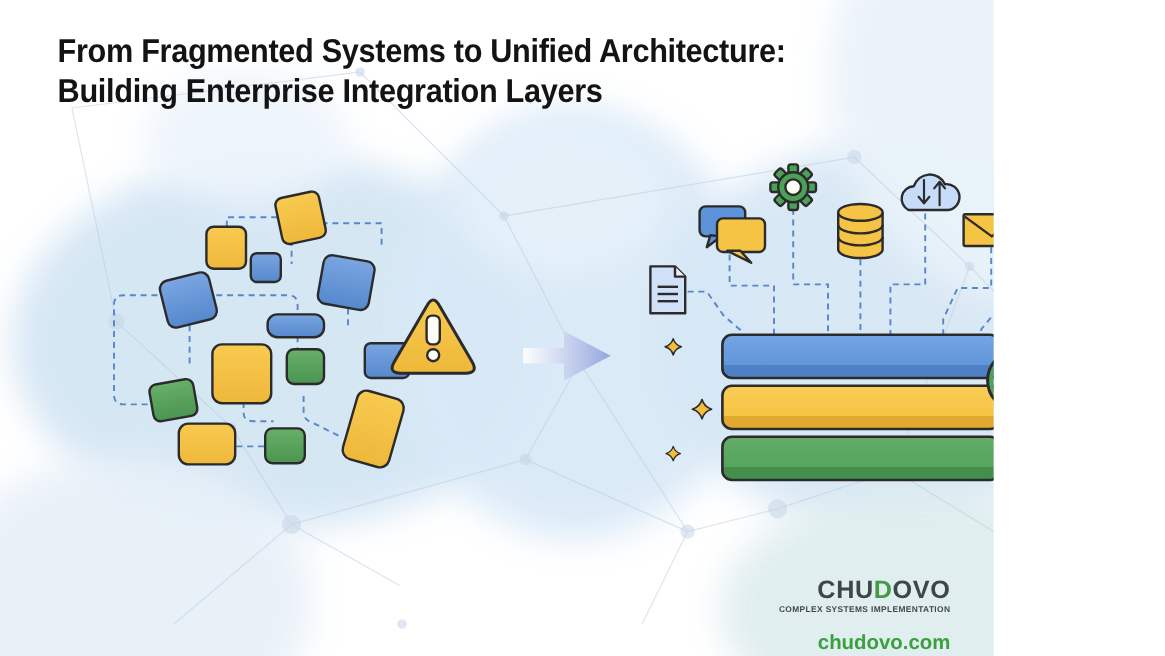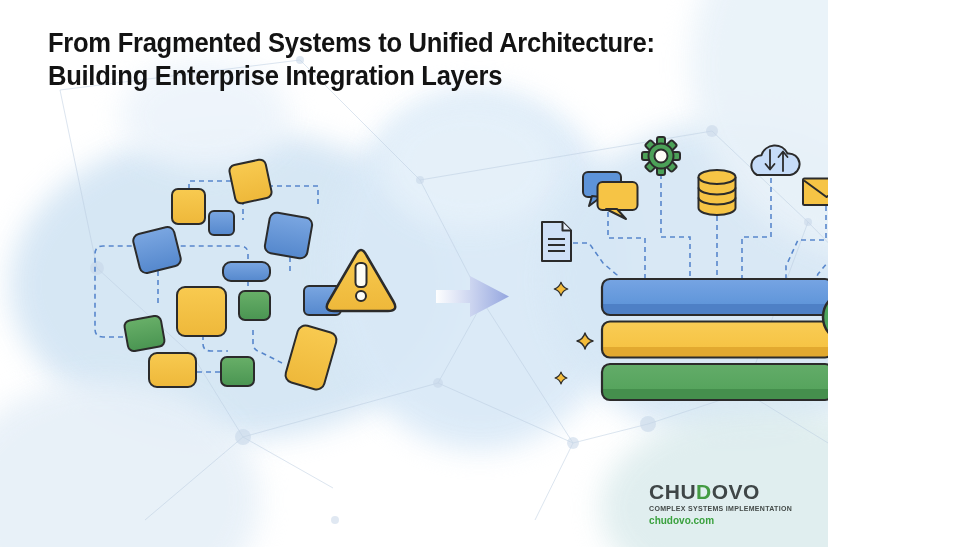--- a/index.html
+++ b/index.html
@@ -17,25 +17,25 @@
   .blob-7{left:380px;top:100px;width:180px;height:130px;background:#E6F1FA;}
   .blob-8{left:120px;top:60px;width:170px;height:110px;background:#EDF4FB;}
   .layer{position:absolute;left:0;top:0;width:971px;height:547px;}
   .page-title{
     position:absolute;left:48px;top:26px;margin:0;
     font-size:27.5px;font-weight:700;line-height:1.2;color:#131313;
     letter-spacing:-0.3px;transform:scaleX(.93);transform-origin:left top;
     white-space:nowrap;
   }
   .page-title span{display:block;}
-  .brand{position:absolute;right:36px;top:481px;text-align:left;line-height:1;}
+  .brand{position:absolute;right:36px;top:481px;text-align:right;line-height:1;}
   .brand-name{font-size:21px;font-weight:700;letter-spacing:.5px;color:#3F4647;}
   .brand-name .brand-d{color:#449B43;}
   .brand-tagline{font-size:7px;font-weight:700;letter-spacing:.3px;color:#434A48;margin-top:2.5px;white-space:nowrap;}
-  .brand-url{font-size:10px;font-weight:700;color:#3AA13E;margin-top:4px;}
+  .brand-url{font-size:17px;font-weight:700;color:#3AA13E;margin-top:15px;}
 </style>
 </head>
 <body>
 
 <div class="canvas">
 
   <div class="blob blob-1"></div>
   <div class="blob blob-8"></div>
   <div class="blob blob-2"></div>
   <div class="blob blob-7"></div>

